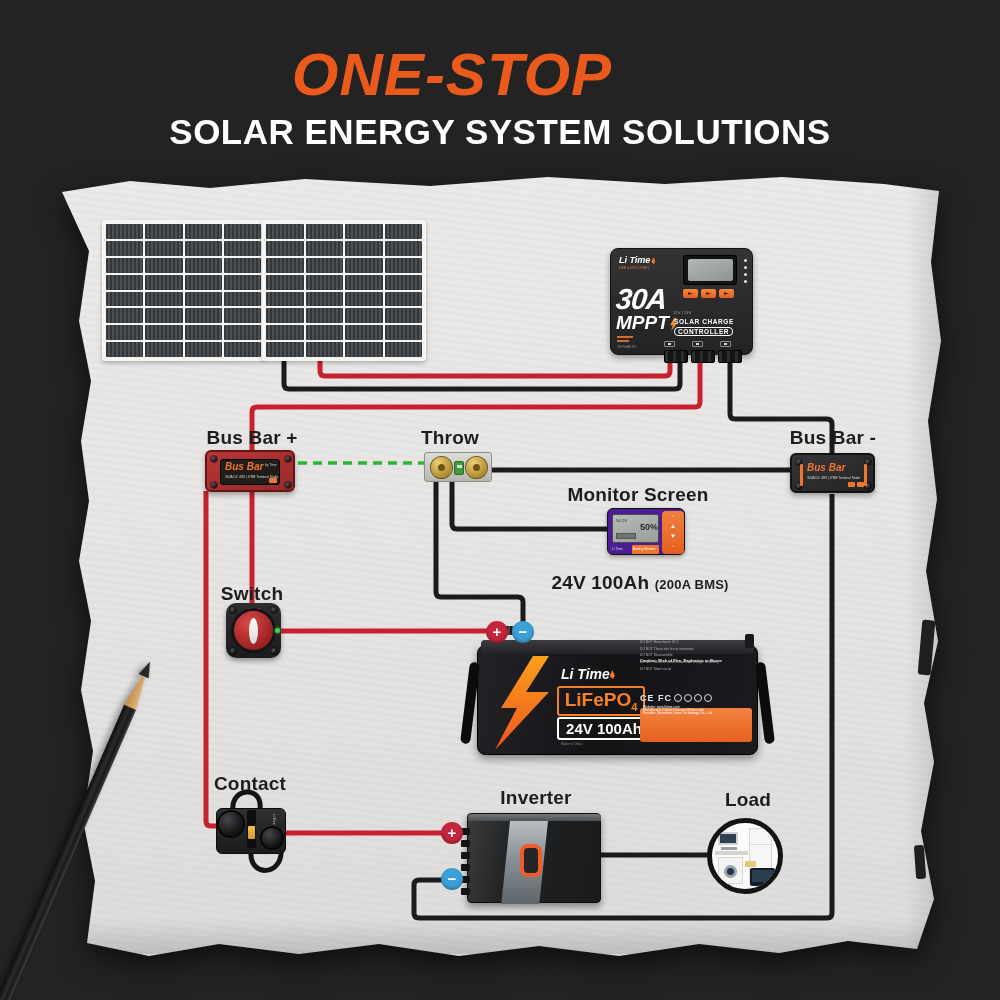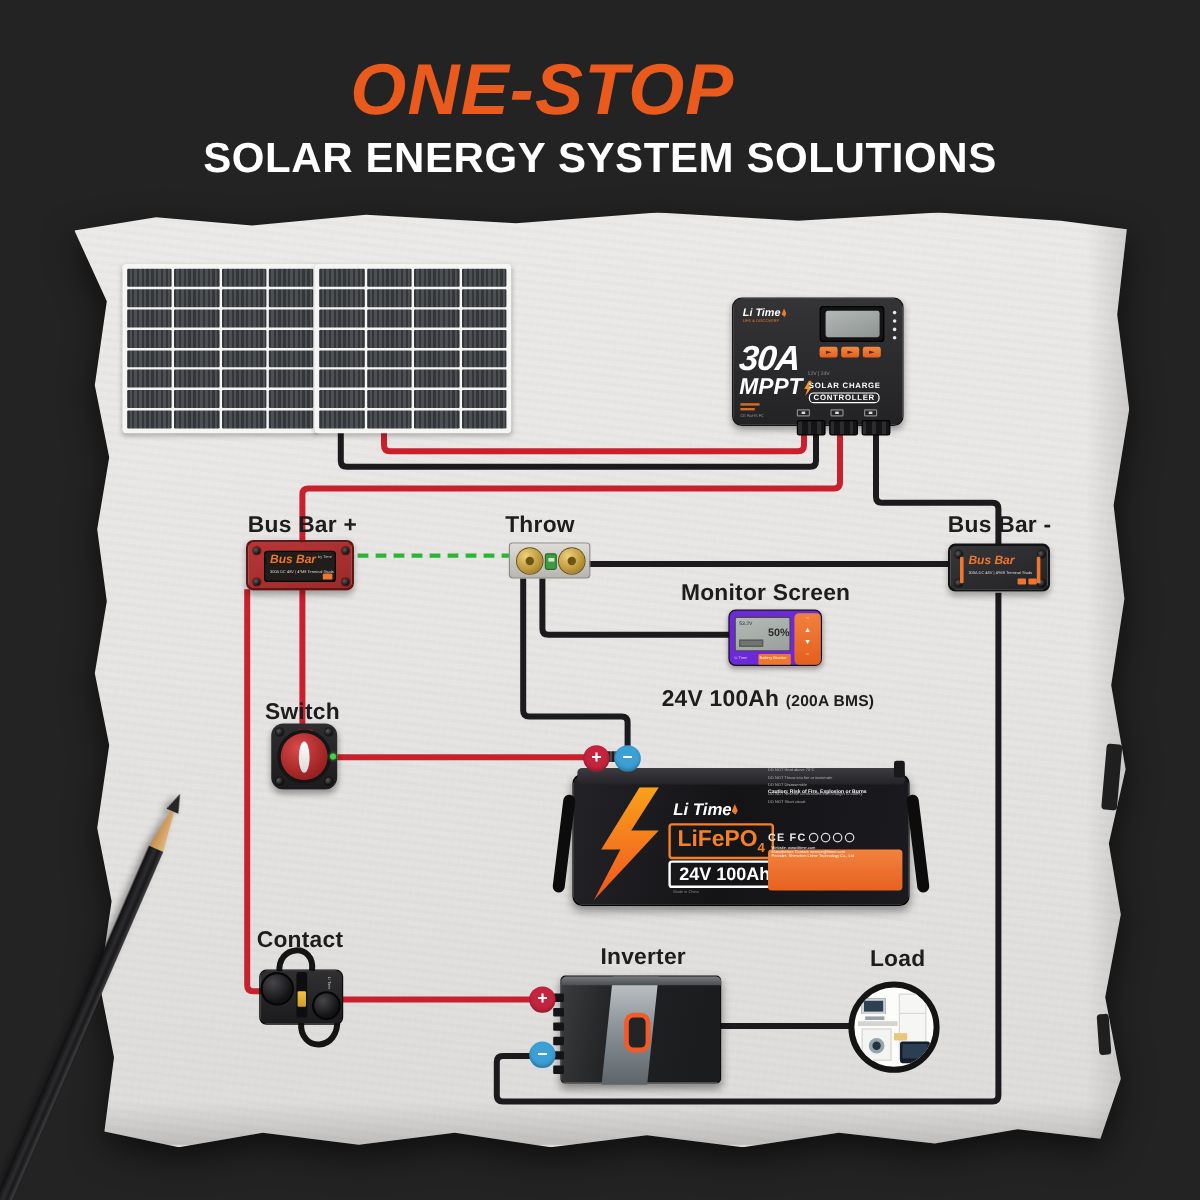--- a/index.html
+++ b/index.html
@@ -100,21 +100,21 @@
   .shunt{left:424px;top:452px;width:68px;height:30px;border-radius:3px;border:1px solid #8f8d87;
     background:linear-gradient(180deg,#dedcd6,#b8b6b0);}
   .nut{position:absolute;top:4px;width:21px;height:21px;border-radius:50%;
     background:radial-gradient(circle at 35% 30%,#ecd27a,#c09a3e 55%,#8a6a1d);
     box-shadow:0 0 0 1px #6e5414;}
   .nut i{position:absolute;left:7px;top:7px;width:7px;height:7px;border-radius:50%;background:#6e5414;}
   .chip{position:absolute;left:29px;top:8px;width:10px;height:14px;background:#3f9b41;
     border:1px solid #2b6b2d;border-radius:2px;}
   .chip i{position:absolute;left:2px;top:3px;width:5px;height:3px;background:#cfe8cf;}
   
-  .monitor{left:607px;top:508px;width:78px;height:47px;border-radius:6px;background:#6d28d9;
+  .monitor{left:607px;top:508px;width:78px;height:47px;border-radius:6px;background:#4c1d95;
     border:1px solid #111;box-shadow:0 2px 4px rgba(0,0,0,.35);}
   .monitor .opanel{position:absolute;left:54px;top:2px;width:22px;height:43px;border-radius:4px;
     background:linear-gradient(180deg,#f2803d,#e45f1f);color:#fff;font-size:6px;text-align:center;line-height:10px;}
   .monitor .lcd{position:absolute;left:4px;top:5px;width:47px;height:29px;border:1px solid #4a4a4a;
     border-radius:2px;background:linear-gradient(165deg,#b5bab7,#99a09c);color:#2c2c2c;}
   .monitor .volt{position:absolute;left:3px;top:3px;}
   .monitor .soc{position:absolute;left:27px;top:7px;font-size:9px;font-weight:700;}
   .monitor .bar{position:absolute;left:3px;top:18px;width:20px;height:6px;background:#6f7672;border:1px solid #555;}
   .monitor .strip{position:absolute;left:4px;top:36px;width:47px;height:9px;}
   .monitor .mbrand{position:absolute;left:0;top:2px;color:#ddd;}

